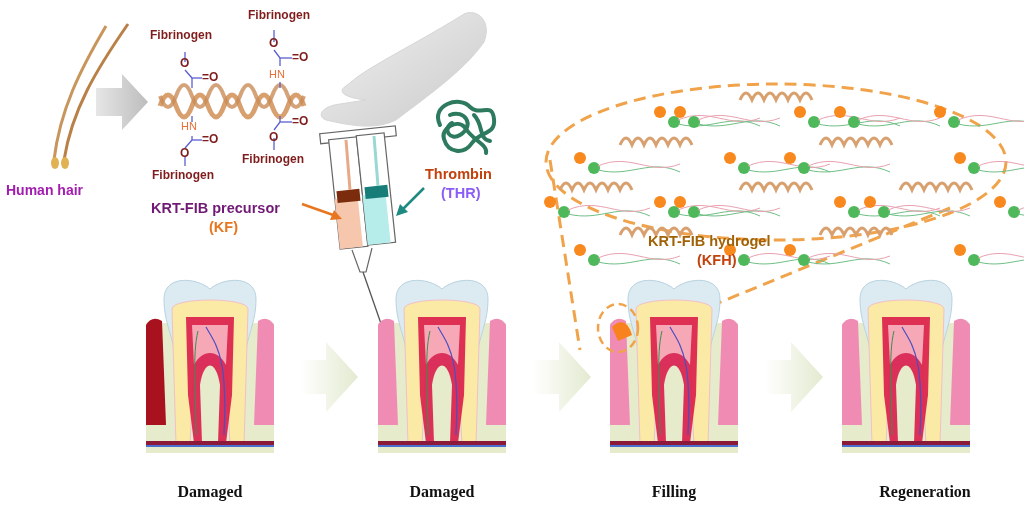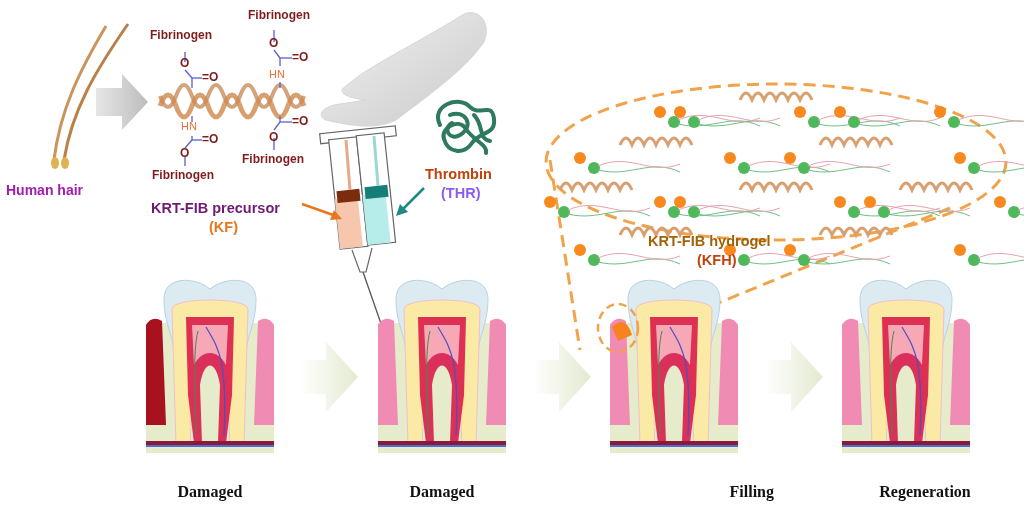--- a/index.html
+++ b/index.html
@@ -322,14 +322,14 @@
     </svg>
   </div>
 <div class="abs" style="left:765px;top:342px;">
     <svg width="60" height="70">
       <polygon points="0,18 26,18 26,0 58,35 26,70 26,52 0,52" fill="url(#sa)"></polygon>
     </svg>
   </div>
 
 <div class="lbl stage" style="left:130px;top:483px;">Damaged</div>
 <div class="lbl stage" style="left:362px;top:483px;">Damaged</div>
-<div class="lbl stage" style="left:614px;top:483px;text-align:right;">Filling</div>
+<div class="lbl stage" style="left:594px;top:483px;">Filling</div>
 <div class="lbl stage" style="left:845px;top:483px;">Regeneration</div>
 
 </body></html>

